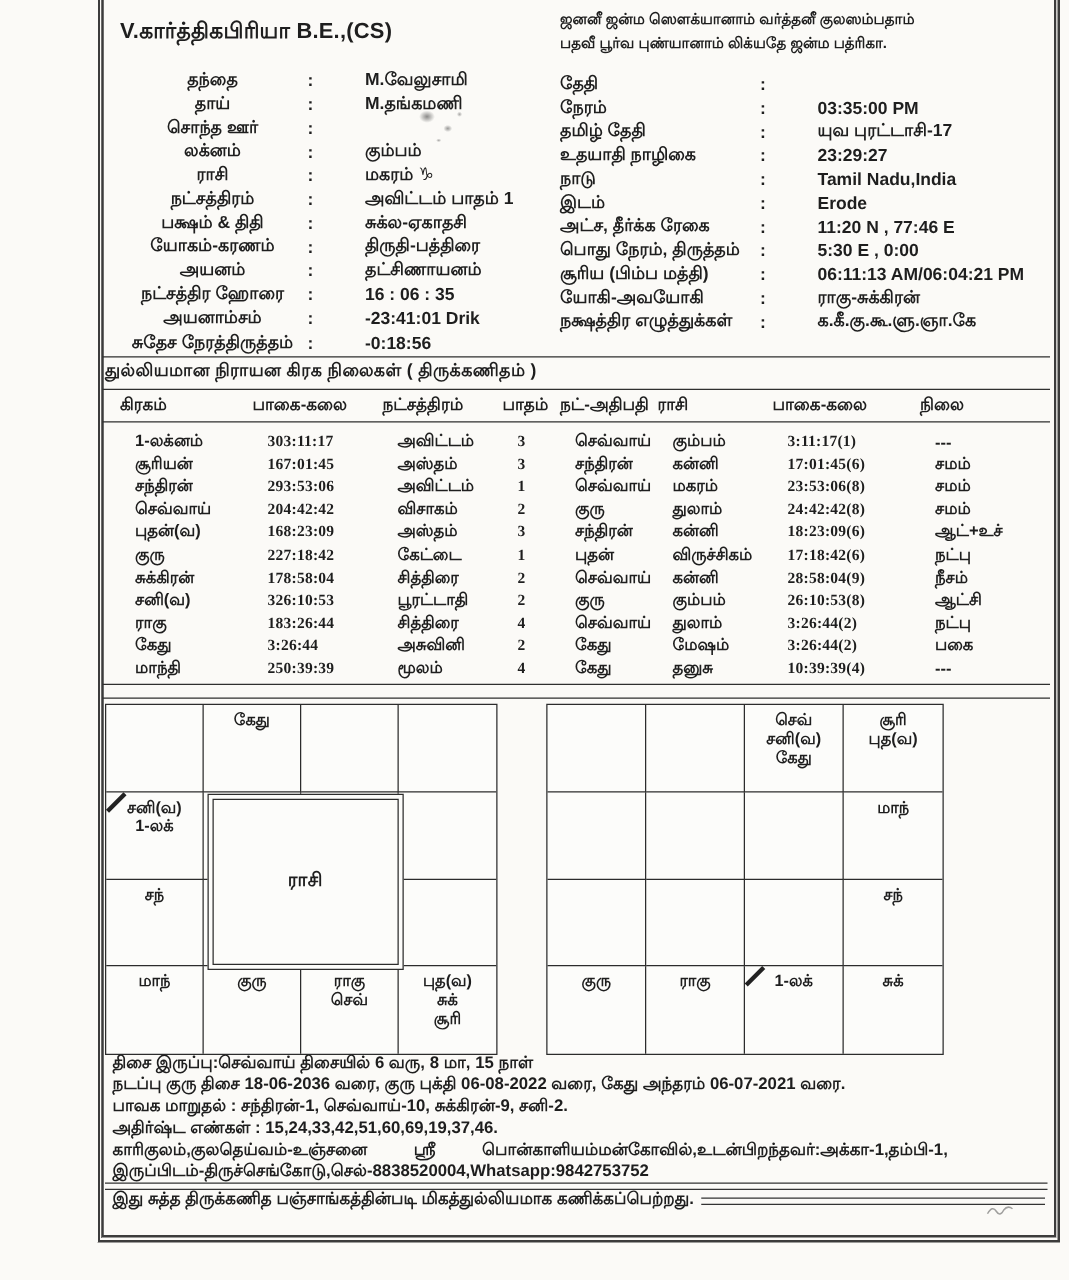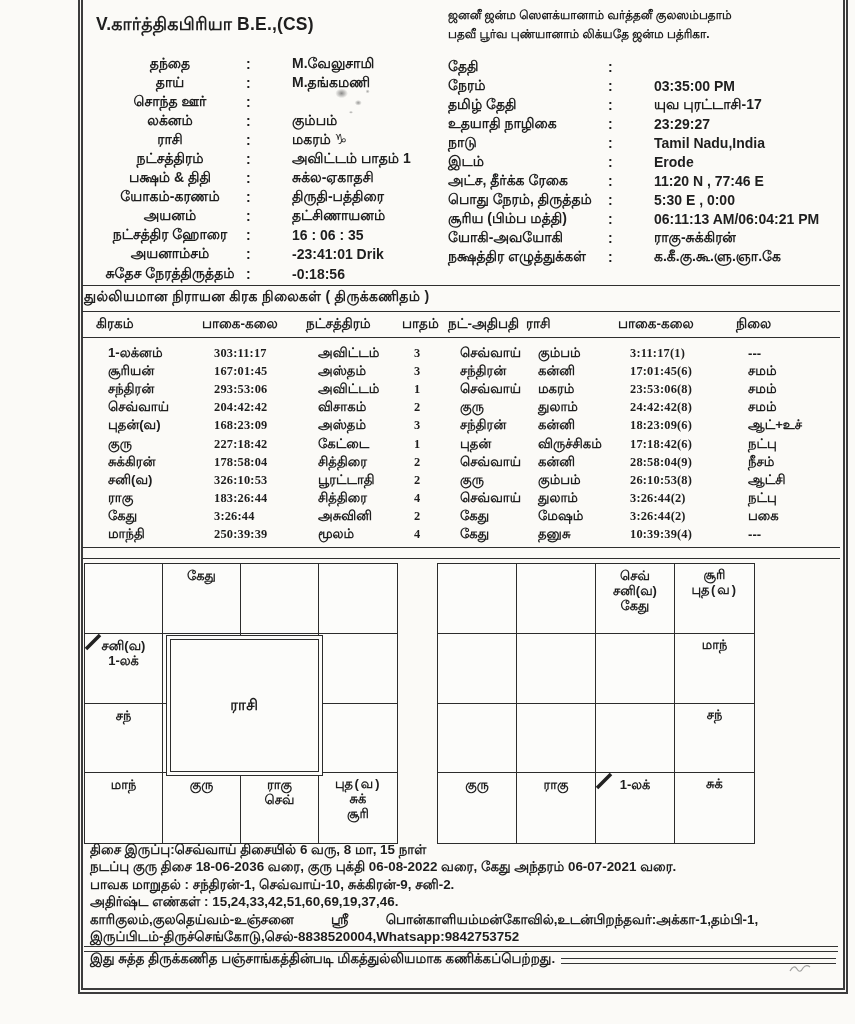--- a/index.html
+++ b/index.html
@@ -40,21 +40,21 @@
   .mono{font-family:Liberation Serif, serif;font-size:12.4px;font-weight:700;letter-spacing:.2px;}
   
   .chart{position:absolute;top:563px;height:279px;display:grid;
     grid-template-columns:repeat(4,1fr);grid-template-rows:repeat(4,1fr);
     border:1.7px solid #2c2c2c;background:#fcfcfa;}
   #rasi-chart{left:84px;width:312px;}
   #nav-chart{left:437px;width:316px;}
   .ch-cell{position:relative;border-right:1.4px solid #2c2c2c;border-bottom:1.4px solid #2c2c2c;
     display:flex;flex-direction:column;justify-content:flex-start;align-items:center;
     padding:5px 2px;font-size:13px;font-weight:600;line-height:1.15;}
-  .last-c{border-right:none;font-family:Liberation Mono, monospace;}
+  .last-c{border-right:none;}
   .last-r{border-bottom:none;}
   .ch-center{position:absolute;z-index:2;background:#fcfcfa;border:1.4px solid #2c2c2c;padding:3px;
     left:26%;top:25.6%;width:47.6%;height:47.4%;}
   .ch-center-inner{width:100%;height:100%;border:1px solid #2c2c2c;box-sizing:border-box;
     display:flex;align-items:center;justify-content:center;font-size:15px;font-weight:600;letter-spacing:.5px;}
   .lagna{position:absolute;top:-1px;left:-1px;}
   
   #footer-lines{left:90px;top:841px;width:746px;font-size:13.4px;font-weight:600;
     line-height:17.4px;white-space:pre-wrap;}
   .cert{left:90px;top:951px;width:748px;display:flex;align-items:flex-start;font-size:13.4px;font-weight:600;}

